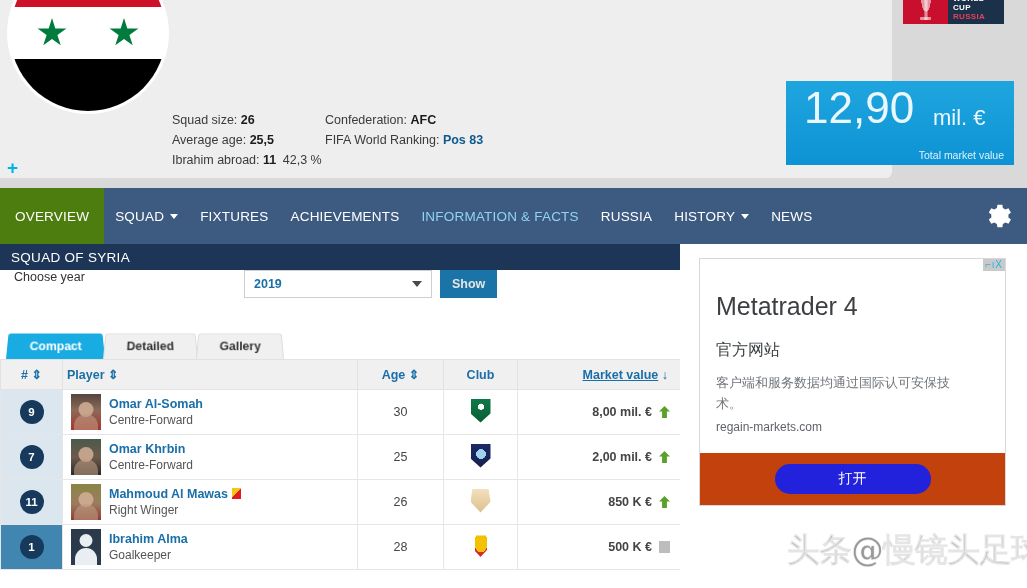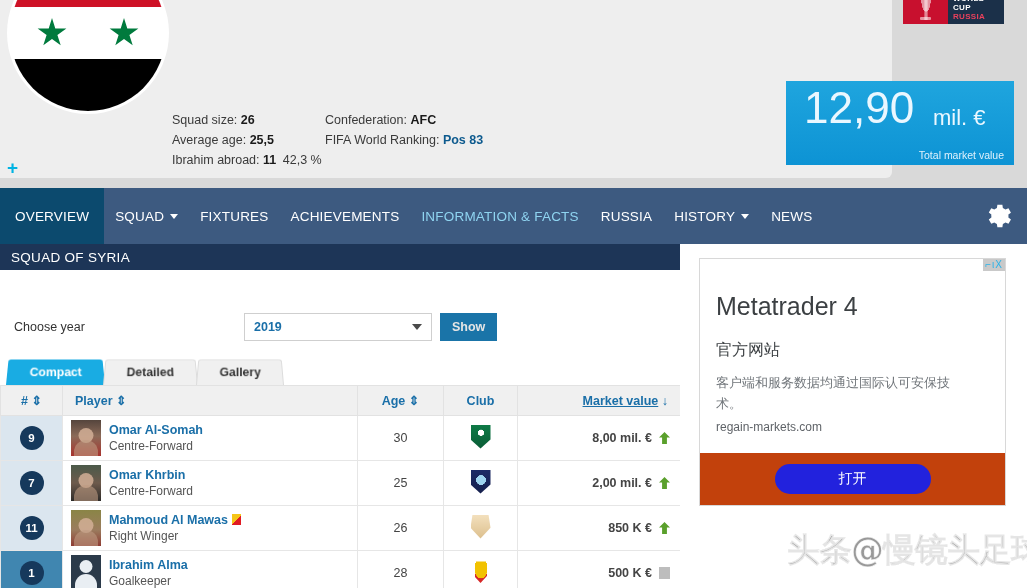--- a/index.html
+++ b/index.html
@@ -119,21 +119,21 @@
   }
   .nav-inner { display: flex; align-items: stretch; height: 100%; }
   .nav-item {
     display: flex; align-items: center;
     padding: 0 11px;
     color: #ffffff; font-size: 13.5px;
     letter-spacing: .2px;
     cursor: pointer; white-space: nowrap;
     font-family: "Liberation Sans Narrow", "Liberation Sans", sans-serif;
   }
-  .nav-item.active { background: #0c4a6e; padding: 0 15px; }
+  .nav-item.active { background: #4d7c0f; padding: 0 15px; }
   .nav-item.info { color: #8fd4f0; }
   .nav-caret {
     display: inline-block; margin-left: 6px;
     border-left: 4px solid transparent;
     border-right: 4px solid transparent;
     border-top: 5px solid #ffffff;
   }
   .gear-wrap {
     position: absolute; right: 14px; top: 50%;
     transform: translateY(-50%);
@@ -152,22 +152,22 @@
     background: #ffffff;
   }
   .box-title {
     height: 26px; background: #1d3557;
     color: #ffffff; font-size: 13.5px;
     display: flex; align-items: center;
     padding-left: 11px; letter-spacing: .3px;
     font-family: "Liberation Sans Narrow", "Liberation Sans", sans-serif;
   }
   .filter-row {
-    height: 62px; display: flex; align-items: center;
-    padding-left: 14px; background: #fff; margin-top: 26px;
+    height: 62px; display: flex; 
+    padding-left: 14px; background: #fff;
   }
   .filter-label { font-size: 12.5px; color: #333; width: 230px; }
   .year-select {
     width: 188px; height: 28px;
     border: 1px solid #cfcfcf; background: #fff;
     display: flex; align-items: center; justify-content: space-between;
     padding: 0 9px; font-size: 12.5px; color: #1a6fa8;
     font-weight: bold; cursor: pointer;
   }
   .sel-caret {
@@ -199,21 +199,21 @@
   .tab.active { background: #19ace3; color: #ffffff; border-color: #19ace3; }
 
   
   table.squad { width: 680px; border-collapse: collapse; table-layout: fixed; }
   table.squad th {
     background: #f0f0f0; height: 30px;
     font-size: 12.5px; color: #1a6fa8; font-weight: bold;
     border: 1px solid #e2e2e2;
   }
   table.squad th.num-h { width: 62px; }
-  table.squad th.player-h { width: 295px; text-align: left; padding-left: 12px; }
+  table.squad th.player-h { width: 295px; text-align: left; padding-left: 4px; }
   table.squad th.age-h { width: 86px; }
   table.squad th.club-h { width: 74px; }
   table.squad th.mv-h { width: 163px; text-align: right; padding-right: 12px; }
   table.squad th.mv-h span.u { text-decoration: underline; }
   table.squad td {
     border: 1px solid #e6e6e6; height: 45px;
     font-size: 12.5px; color: #444;
   }
   td.num-c { background: #dbe6ef; text-align: center; }
   tr.hl td.num-c { background: #4086b0; }

